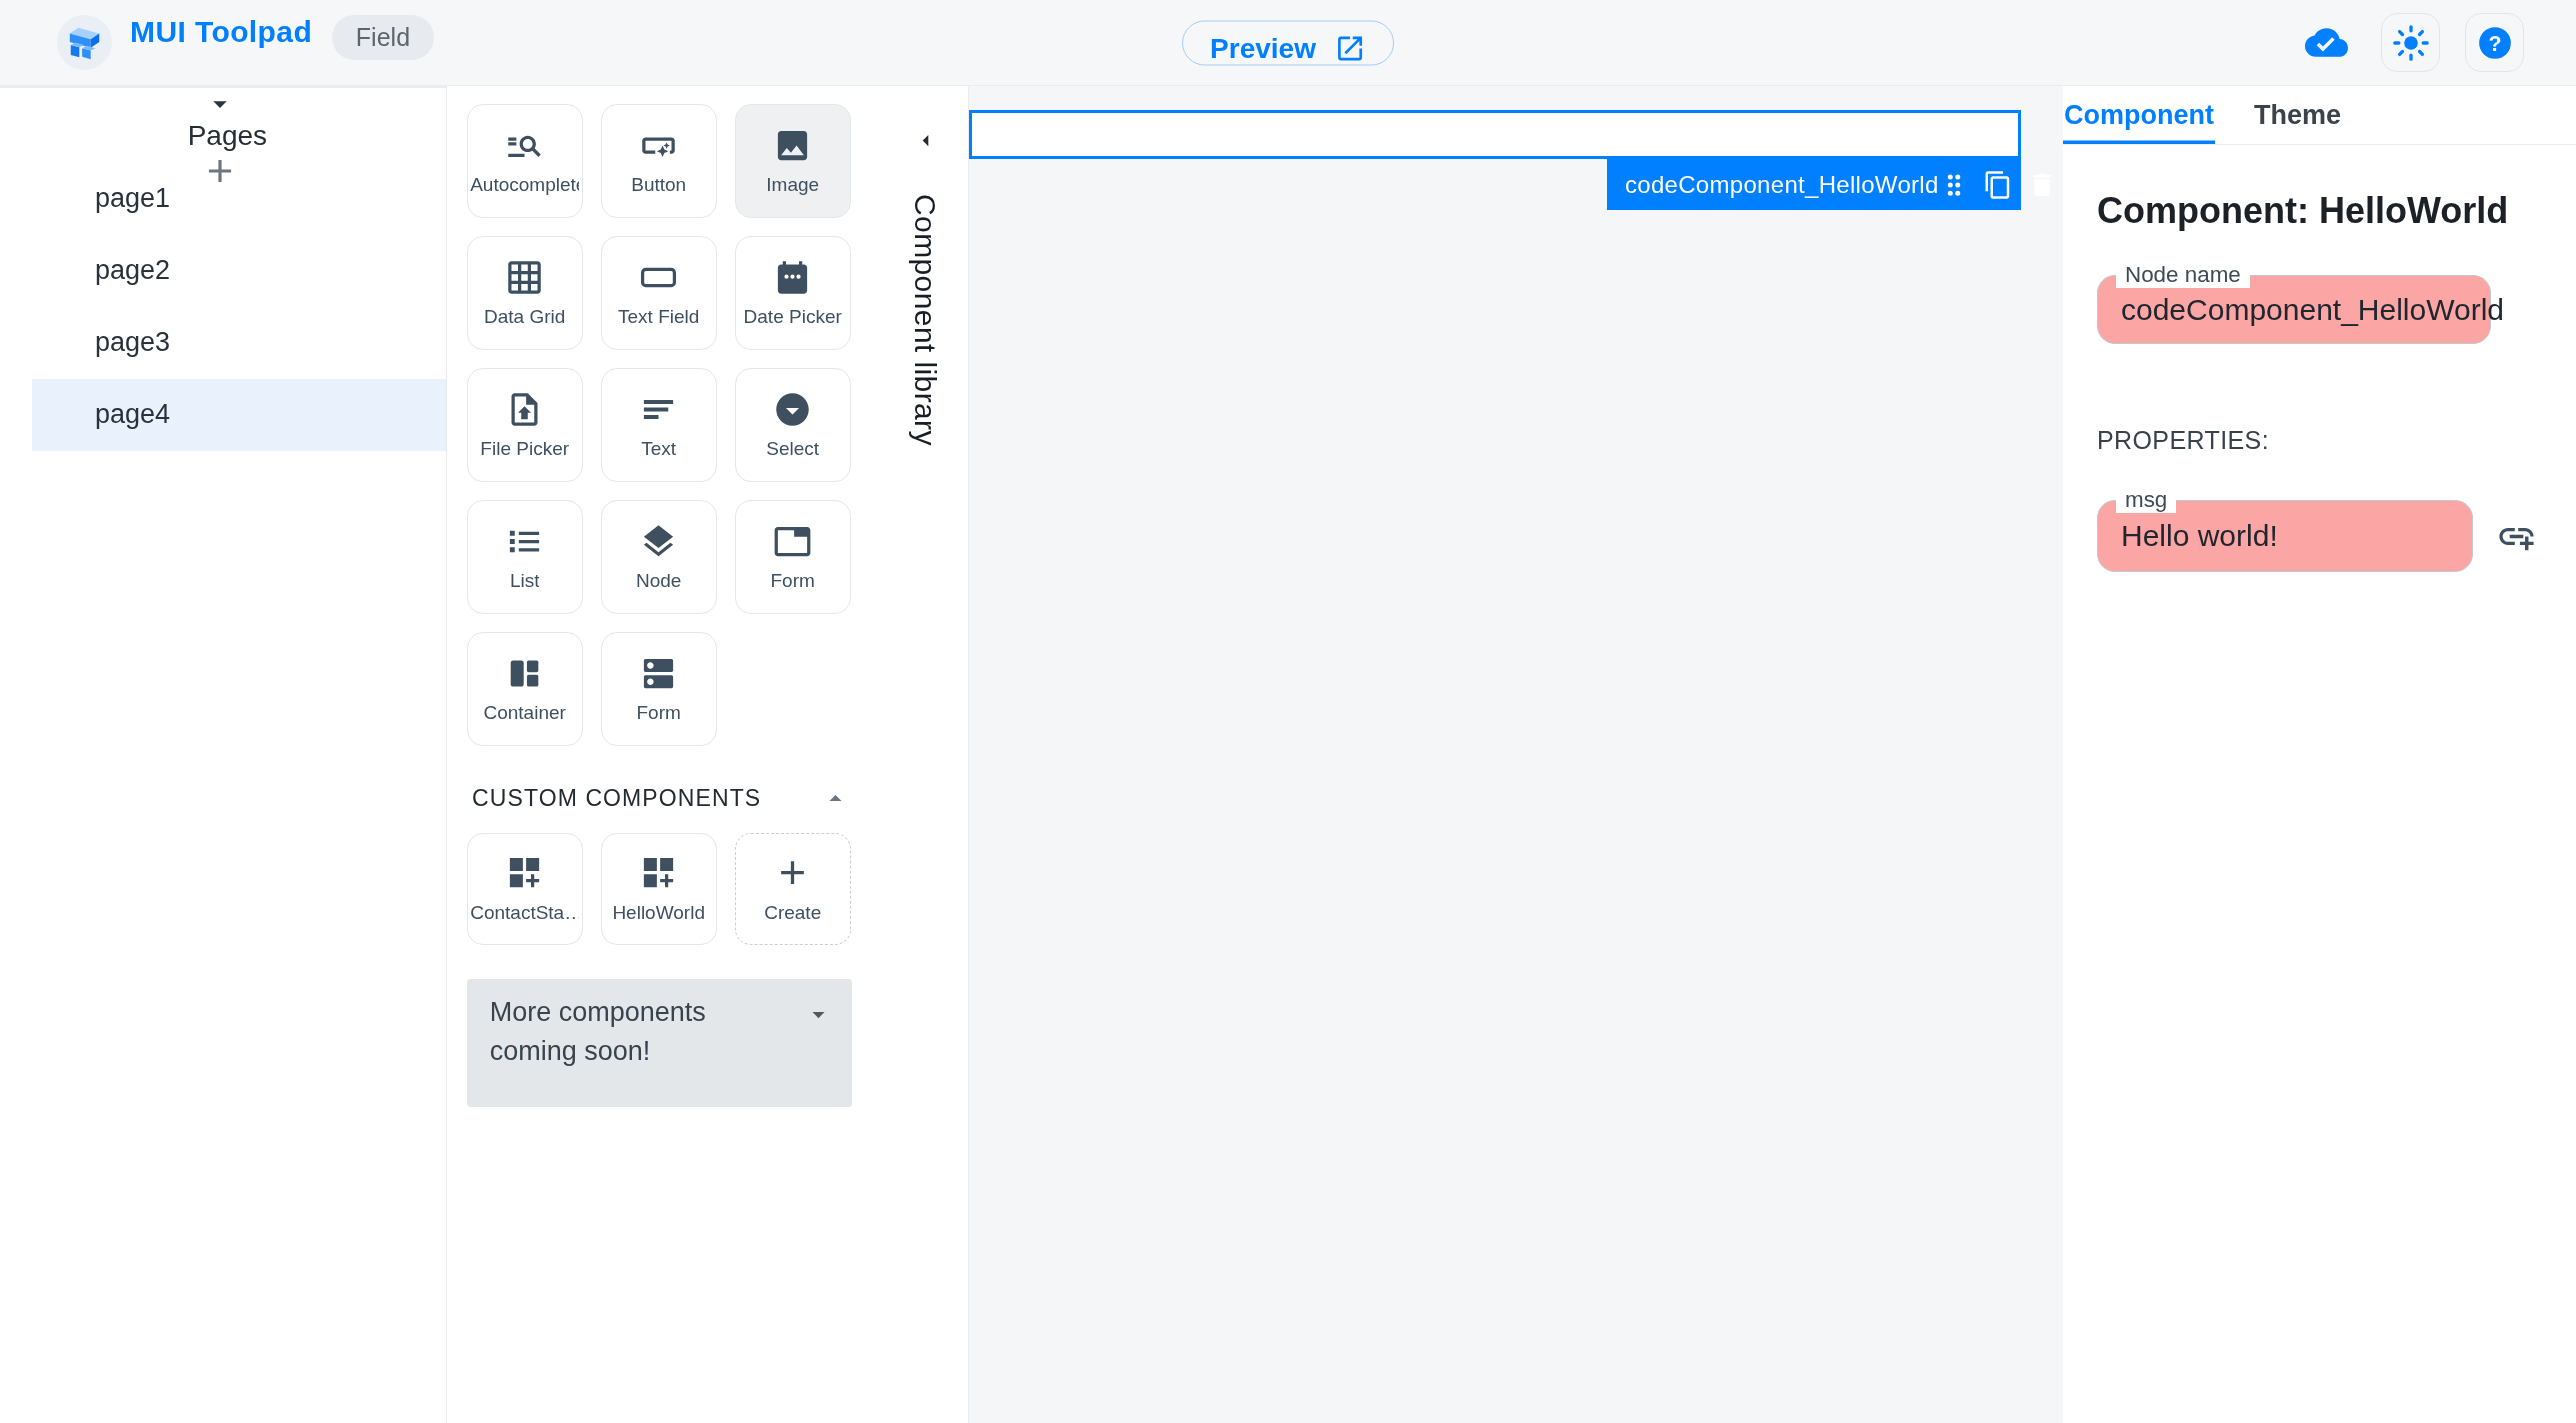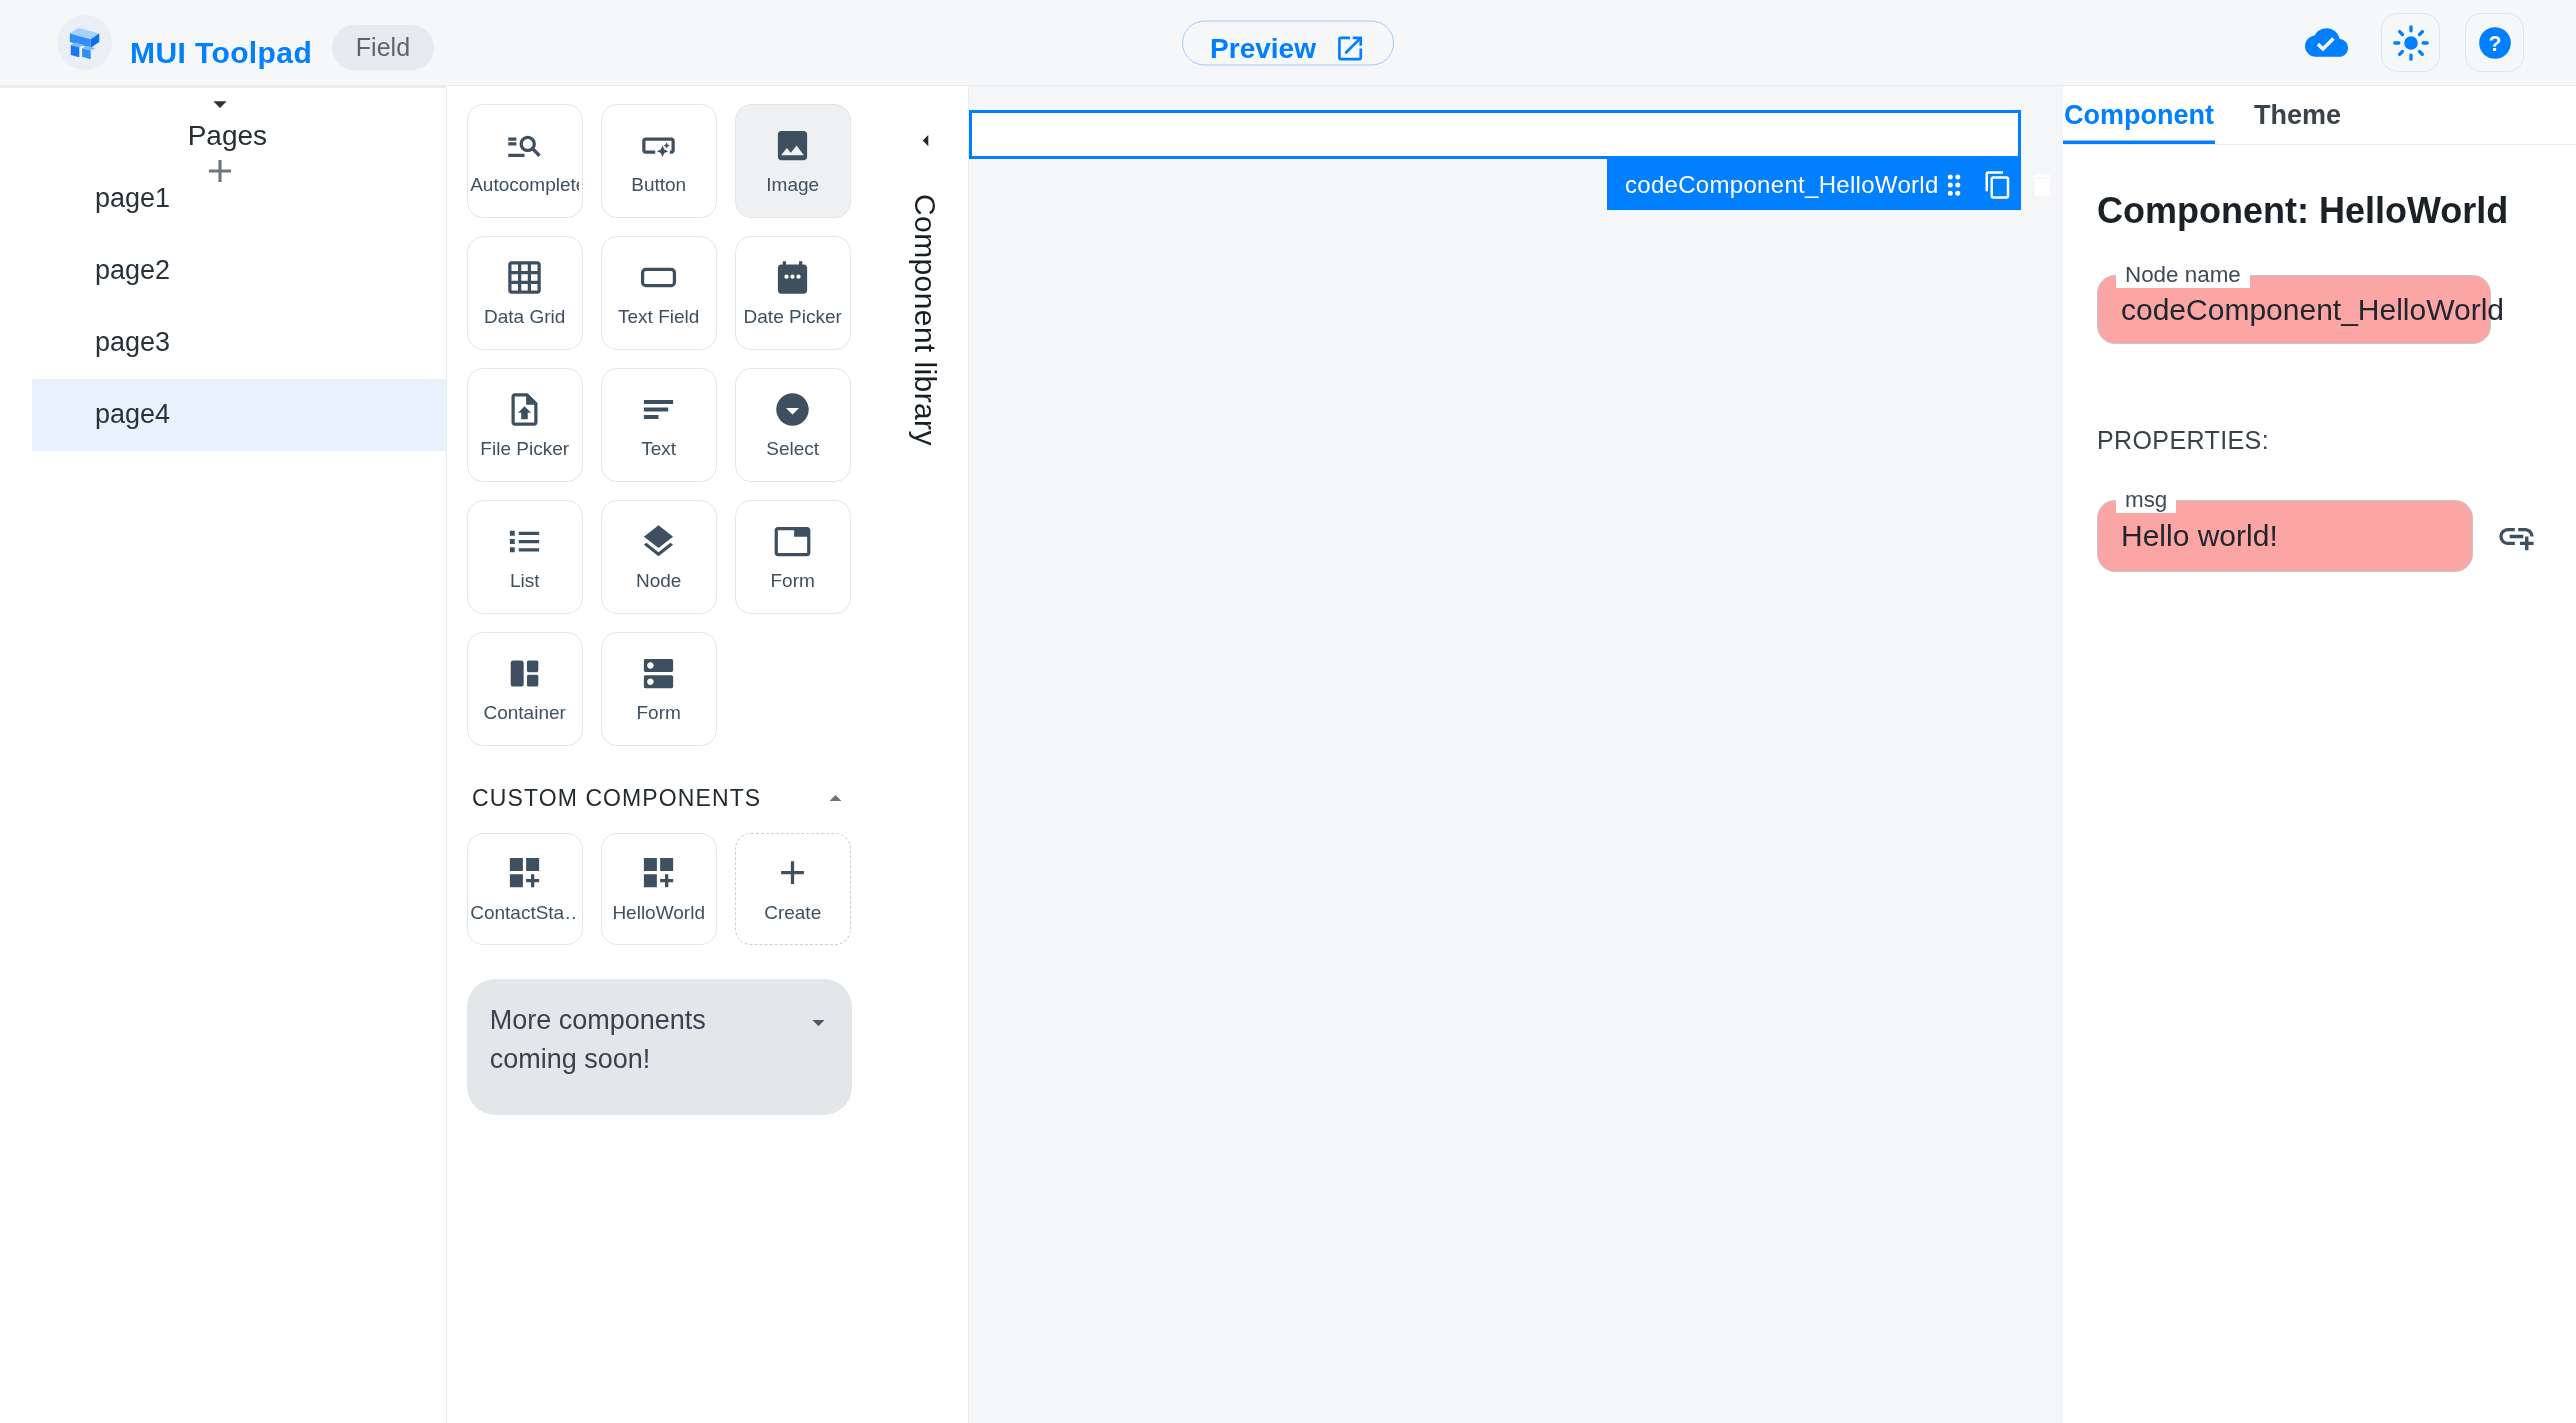--- a/index.html
+++ b/index.html
@@ -14,21 +14,21 @@
   html,body{margin:0;padding:0;}
   body{
     width:2576px;height:1424px;overflow:hidden;background:#fff;
     font-family:"Liberation Sans","DejaVu Sans",sans-serif;color:var(--txt);
   }
   .app{width:2576px;height:1424px;display:flex;flex-direction:column;}
 
   
   .header{flex:0 0 86px;background:var(--header-bg);border-bottom:1.8px solid var(--divider);
     display:flex;align-items:center;position:relative;padding:0 27px;}
-  .header-left{display:flex;align-items:flex-end;}
+  .header-left{display:flex;align-items:flex-start;}
   .logo-circle{width:55px;height:55px;border-radius:50%;background:#eaeff5;
     display:flex;align-items:center;justify-content:center;margin-left:30px;}
   .logo-circle svg{width:38px;height:38px;}
   .app-title{font-size:30px;font-weight:bold;color:var(--accent);margin-left:18px;letter-spacing:0.4px;}
   .alpha-chip{margin-left:19.7px;background:#e7eaee;color:#5b6570;font-size:25px;
     padding:8px 24px;border-radius:894px;}
   .preview-btn{position:absolute;left:50%;top:50%;transform:translate(-50%,-50%);
     display:flex;align-items:flex-end;gap:18px;border:1.8px solid #a3cbf8;border-radius:27px;
     padding:0 27px;height:45px;color:var(--accent);font-weight:bold;font-size:28px;background:transparent;cursor:pointer;}
   .preview-btn svg{width:32px;height:32px;color:var(--accent);}
@@ -66,21 +66,21 @@
     display:flex;flex-direction:column;align-items:center;justify-content:center;gap:9.8px;cursor:grab;}
   .comp-card svg{width:39px;height:39px;color:var(--slate);flex:0 0 auto;}
   .comp-card .lbl{font-size:19px;color:var(--slate);max-width:109px;white-space:nowrap;overflow:hidden;}
   .comp-card.selected{background:#eff0f2;}
   .comp-card.dashed{border:1.8px dashed #c8cfd6;}
   .custom-header{margin:38px 1.8px 19.7px 5.4px;display:flex;align-items:center;justify-content:space-between;
     font-size:23px;color:#232a31;letter-spacing:1.1px;}
   .custom-header svg{width:29px;height:29px;color:#6b7680;cursor:pointer;}
   .custom-grid{display:grid;grid-template-columns:repeat(3,116px);gap:18px;}
   .custom-grid .comp-card{height:112px;}
-  .coming-box{margin-top:34px;background:#e4e7ea;border-radius:28px;padding:22px 18px 36px 23px;
+  .coming-box{margin-top:34px;background:#e4e7ea;border-radius:4px;padding:14px 18px 36px 23px;
     display:flex;align-items:flex-start;}
   .coming-text{font-size:27px;color:#37434e;line-height:1.45;width:309px;}
   .coming-box svg{width:29px;height:29px;color:#4d5a66;margin-top:7.2px;margin-left:5.4px;cursor:pointer;}
   .lib-rail{position:absolute;top:0;right:0;width:86px;height:100%;display:flex;flex-direction:column;align-items:center;}
   .collapse-btn{margin-top:36px;width:36px;height:36px;display:flex;align-items:center;justify-content:center;color:#222931;cursor:pointer;}
   .collapse-btn svg{width:27px;height:27px;}
   .lib-title{margin-top:36px;writing-mode:vertical-rl;font-size:30px;color:#171e25;letter-spacing:0.4px;}
 
   
   .canvas{flex:1;background:var(--canvas-bg);position:relative;min-width:0;}

